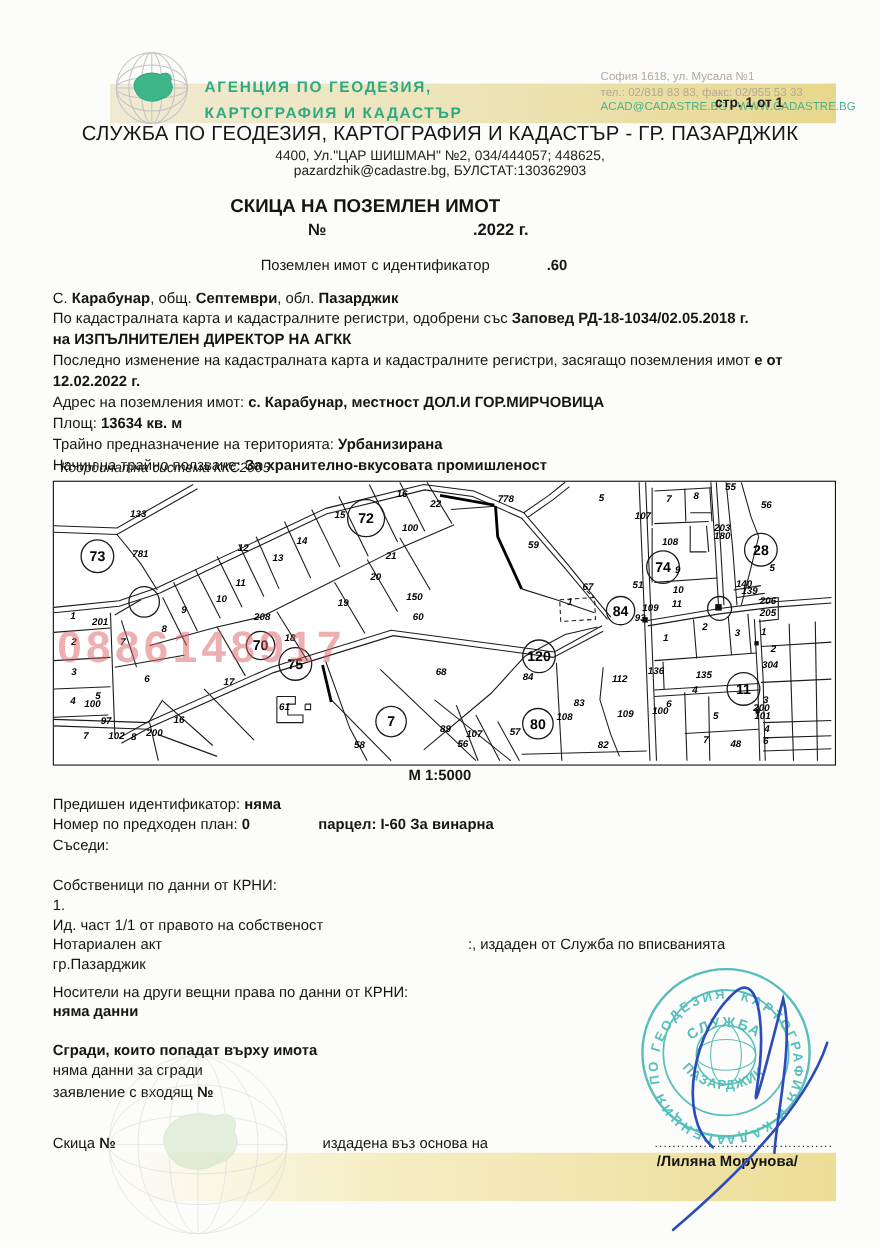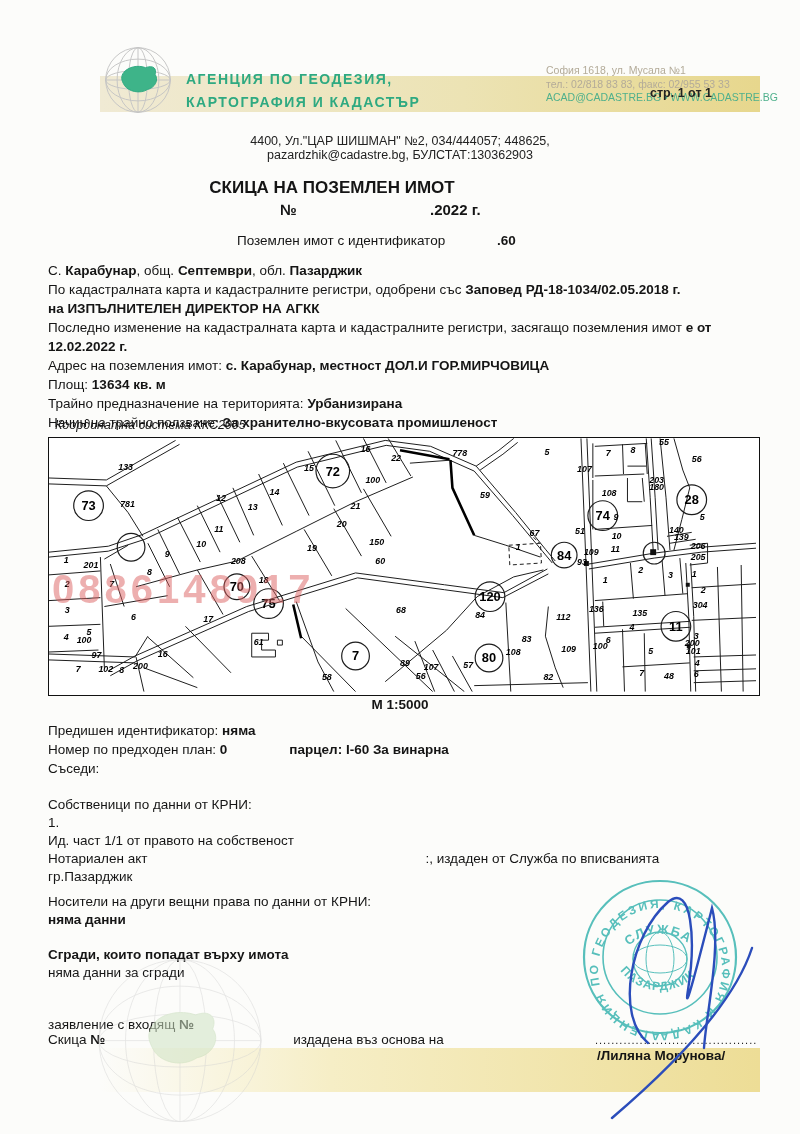--- a/index.html
+++ b/index.html
@@ -71,20 +71,21 @@
 
   <div id="agency-name" class="abs"><span>АГЕНЦИЯ ПО ГЕОДЕЗИЯ,</span>
 <span>КАРТОГРАФИЯ И КАДАСТЪР</span></div>
 
   <div id="sofia" class="abs"><span>София 1618, ул. Мусала №1</span>
 <span>тел.: 02/818 83 83, факс: 02/955 53 33</span>
 <span class="teal">ACAD@CADASTRE.BG • WWW.CADASTRE.BG</span></div>
 
   <div id="page-ind" class="abs">стр. 1 от 1</div>
 
+  <div id="office-title" class="abs">СЛУЖБА ПО ГЕОДЕЗИЯ, КАРТОГРАФИЯ И КАДАСТЪР - ГР. ПАЗАРДЖИК</div>
   <div class="addr abs" style="top:134px;">4400, Ул."ЦАР ШИШМАН" №2, 034/444057; 448625,</div>
   <div class="addr abs" style="top:148px;">pazardzhik@cadastre.bg, БУЛСТАТ:130362903</div>
 
   <div id="doc-title" class="abs">СКИЦА НА ПОЗЕМЛЕН ИМОТ</div>
   <div id="num-prefix" class="abs">№</div>
   <div id="year-suffix" class="abs">.2022 г.</div>
   <div id="id-label" class="abs">Поземлен имот с  идентификатор</div>
   <div id="id-value" class="abs">.60</div>
 
   <div>
@@ -340,21 +341,21 @@
       <div class="tline" style="top: 850px;"><span>Нотариален акт</span><span style="margin-left: 278px;">:, издаден от Служба по вписванията</span></div>
       <div class="tline" style="top: 868px;"><span>гр.Пазарджик</span></div>
       <div class="tline" style="top: 893px;"><span>Носители на други вещни права по данни от КРНИ:</span></div>
       <div class="tline" style="top: 911px;"><span class="b">няма данни</span></div>
       <div class="tline" style="top: 946px;"><span class="b">Сгради, които попадат върху имота</span></div>
       <div class="tline" style="top: 964px;"><span>няма данни за сгради</span></div>
     </div>
 
   <div>
       <div class="tline" style="top: 1031px;"><span>Скица </span><span class="b">№</span><span style="margin-left: 188px;">издадена въз основа на</span></div>
-      <div class="tline" style="top: 984px; margin-top: 32px;"><span>заявление с входящ </span><span class="b">№</span></div>
+      <div class="tline" style="top: 984px;"><span>заявление с входящ </span><span class="b">№</span></div>
     </div>
 
   <div id="bottom-band" class="abs"></div>
 
   <svg class="abs" style="left:60px;top:955px;" width="240" height="179" viewBox="0 0 240 230" opacity="0.55">
     <circle cx="120" cy="110" r="104" class="globe-grid2"></circle>
     <ellipse cx="120" cy="110" rx="70" ry="104" class="globe-grid2"></ellipse>
     <ellipse cx="120" cy="110" rx="34" ry="104" class="globe-grid2"></ellipse>
     <ellipse cx="120" cy="110" rx="104" ry="70" class="globe-grid2"></ellipse>
     <ellipse cx="120" cy="110" rx="104" ry="34" class="globe-grid2"></ellipse>

